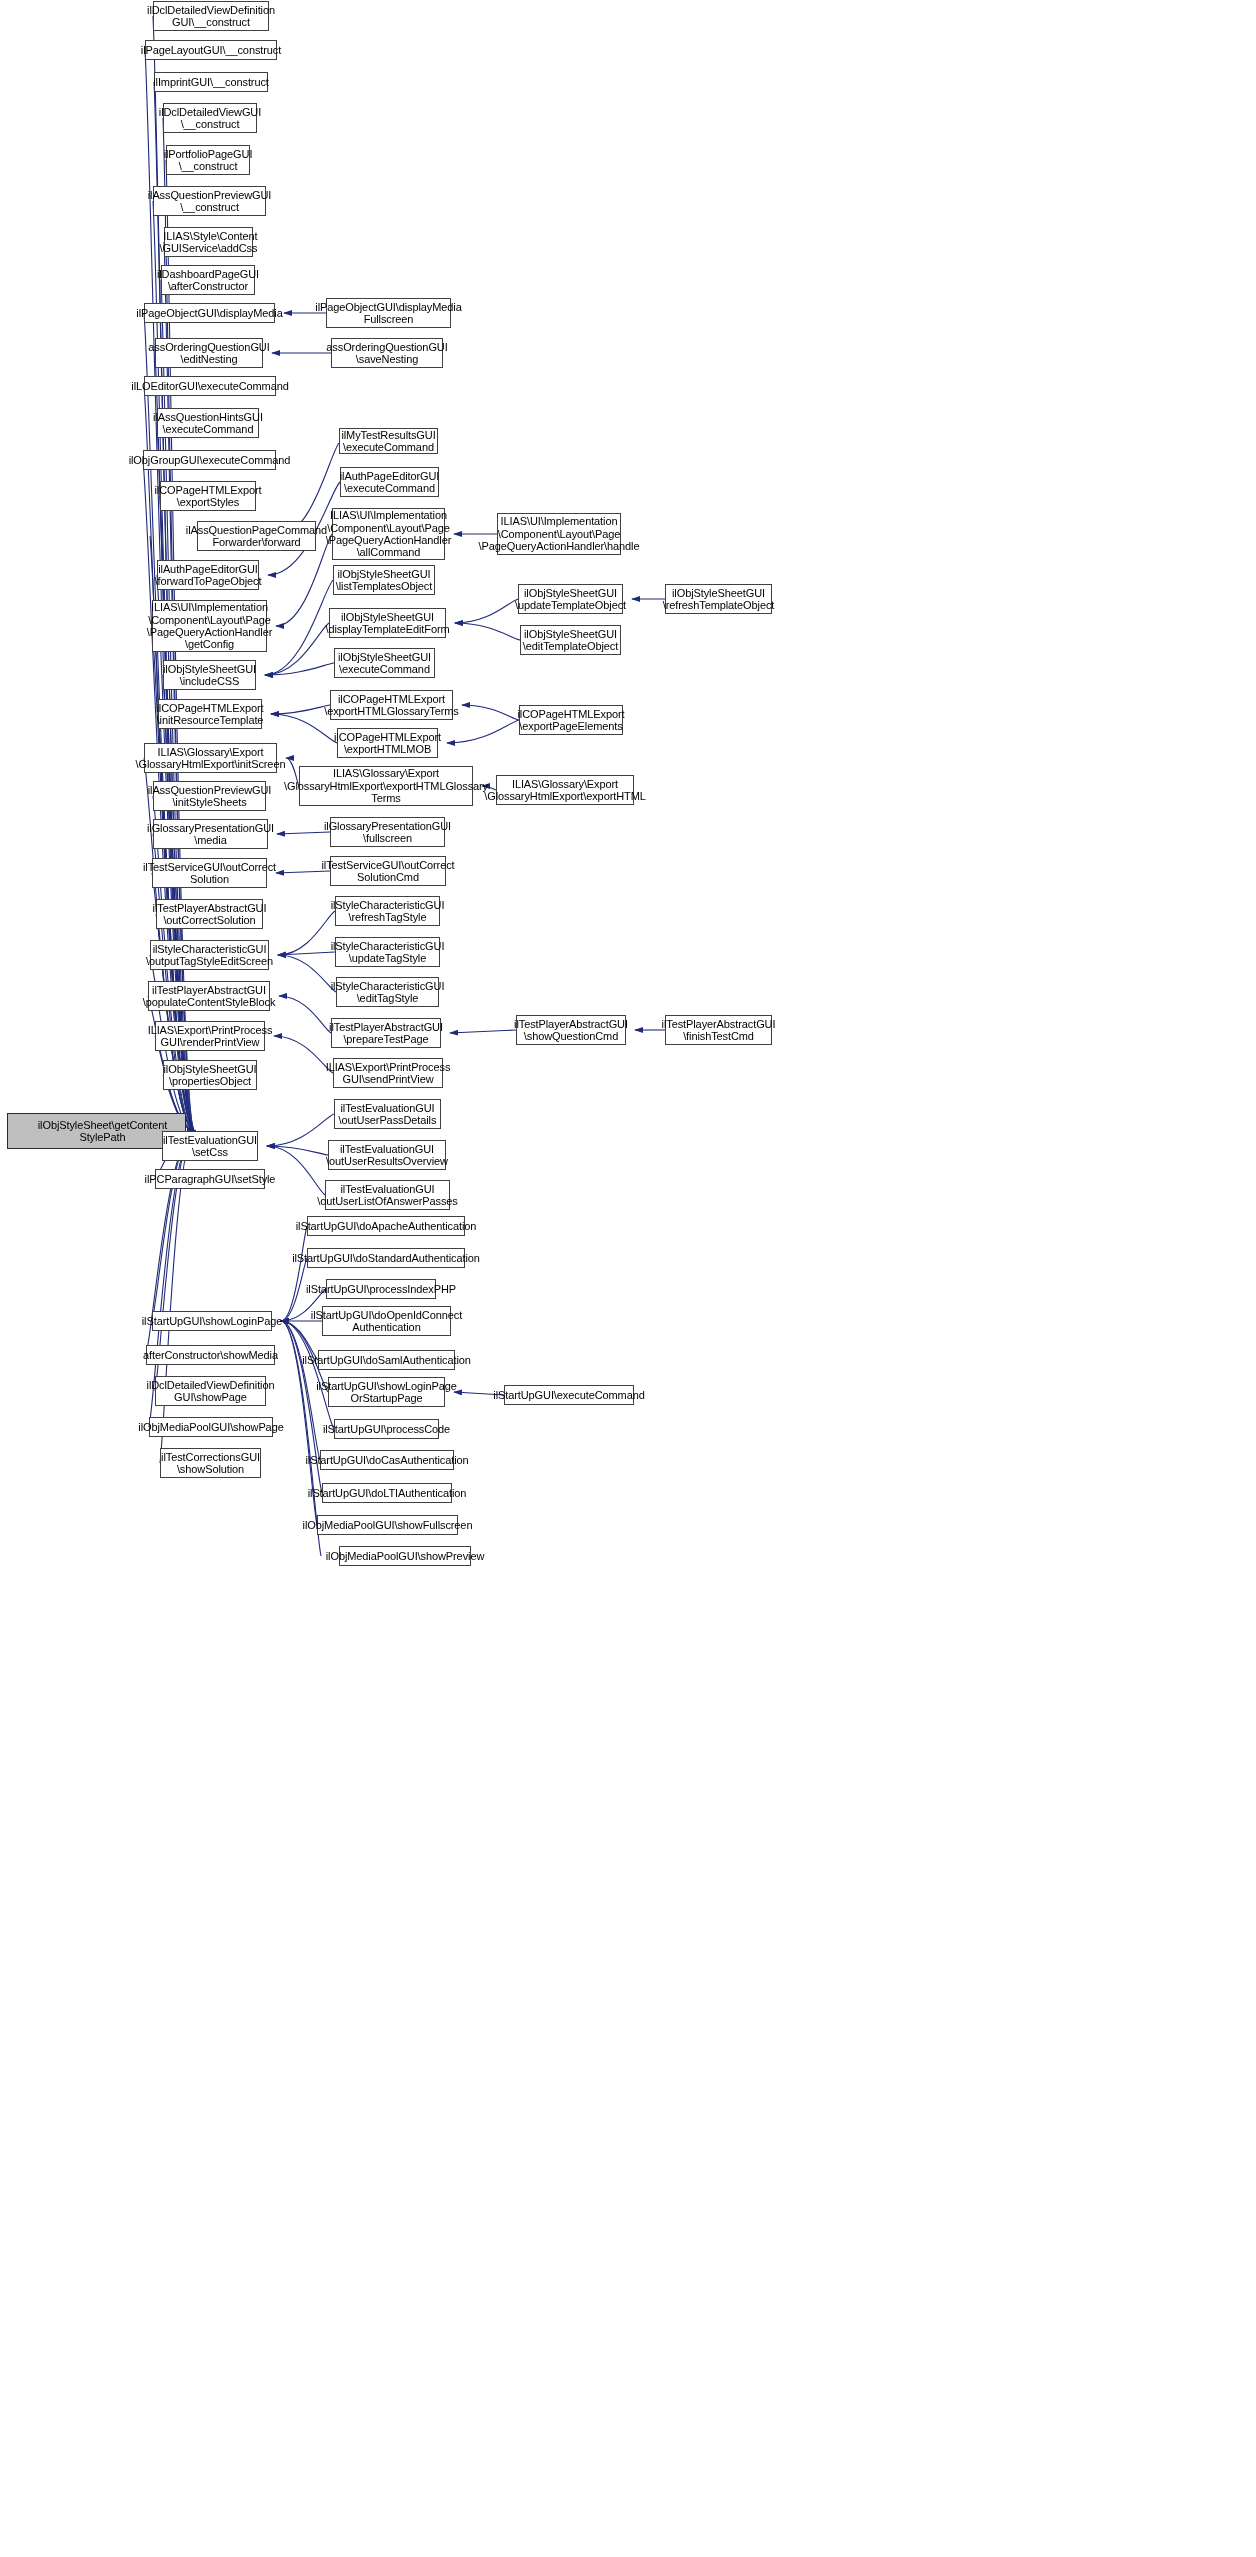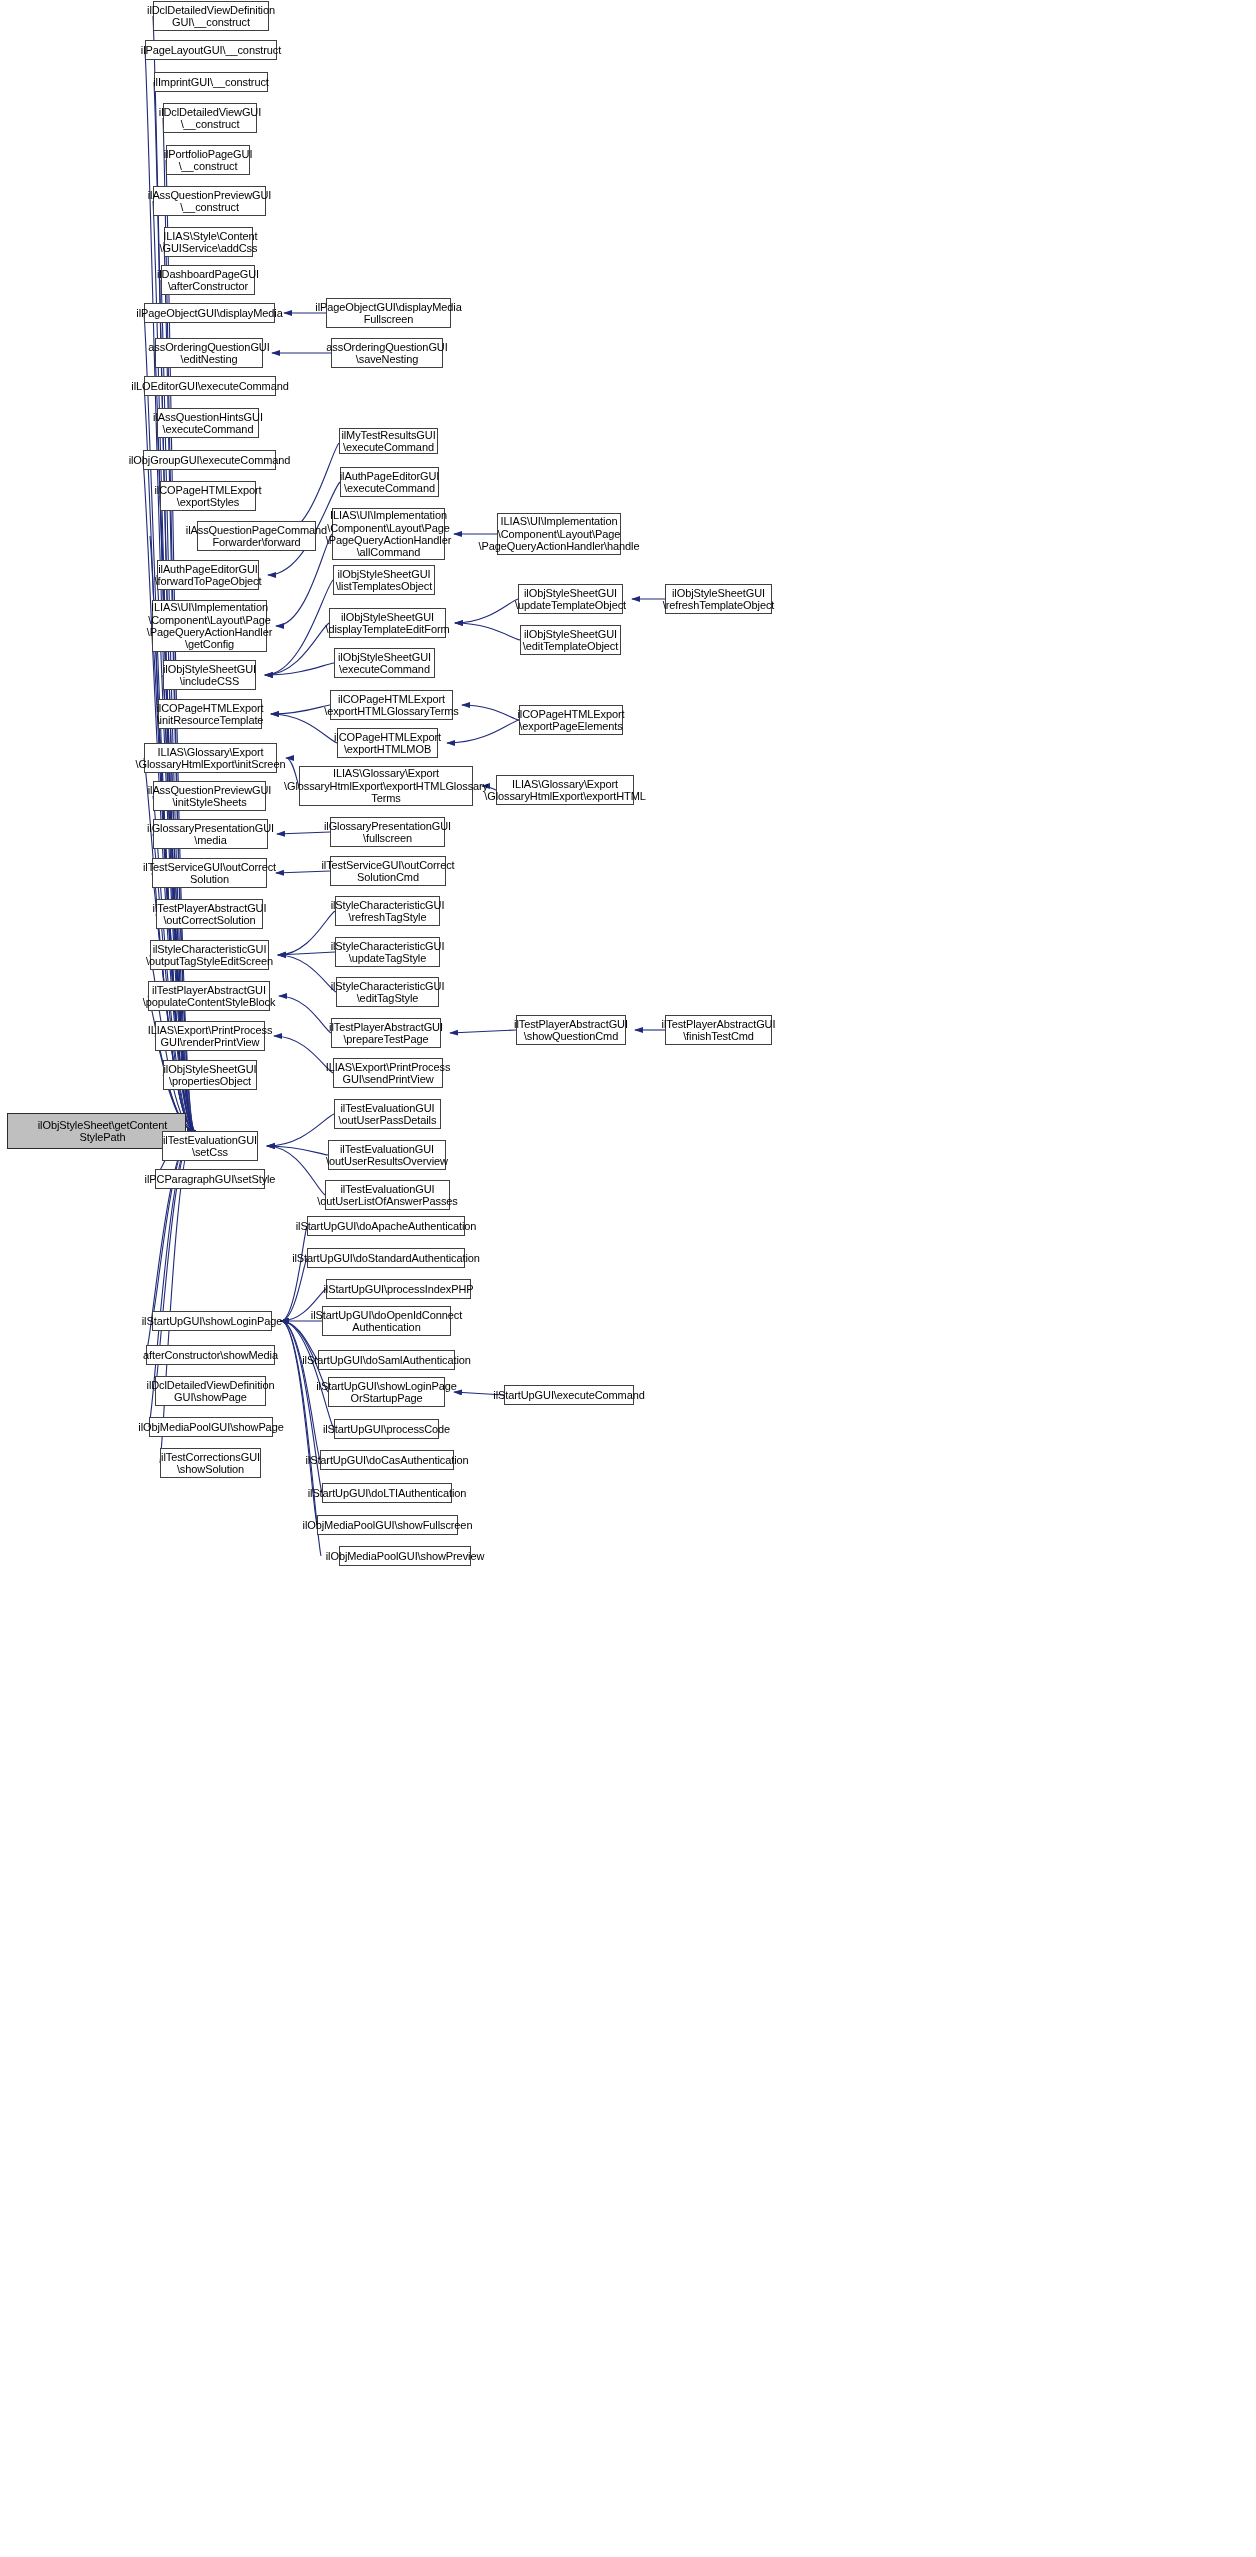--- a/index.html
+++ b/index.html
@@ -246,21 +246,21 @@
 \outUserPassDetails</span></div>
     <div class="node" style="left: 162px; top: 1131px; width: 96px; height: 30px;"><span>ilTestEvaluationGUI
 \setCss</span></div>
     <div class="node" style="left: 328px; top: 1140px; width: 118px; height: 30px;"><span>ilTestEvaluationGUI
 \outUserResultsOverview</span></div>
     <div class="node" style="left: 155px; top: 1169px; width: 110px; height: 20px;"><span>ilPCParagraphGUI\setStyle</span></div>
     <div class="node" style="left: 325px; top: 1180px; width: 125px; height: 30px;"><span>ilTestEvaluationGUI
 \outUserListOfAnswerPasses</span></div>
     <div class="node" style="left: 307px; top: 1216px; width: 158px; height: 20px;"><span>ilStartUpGUI\doApacheAuthentication</span></div>
     <div class="node" style="left: 307px; top: 1248px; width: 158px; height: 20px;"><span>ilStartUpGUI\doStandardAuthentication</span></div>
-    <div class="node" style="left: 326px; top: 1279px; width: 145px; height: 20px;"><span>ilStartUpGUI\processIndexPHP</span></div>
+    <div class="node" style="left: 326px; top: 1279px; width: 110px; height: 20px;"><span>ilStartUpGUI\processIndexPHP</span></div>
     <div class="node" style="left: 322px; top: 1306px; width: 129px; height: 30px;"><span>ilStartUpGUI\doOpenIdConnect
 Authentication</span></div>
     <div class="node" style="left: 152px; top: 1311px; width: 120px; height: 20px;"><span>ilStartUpGUI\showLoginPage</span></div>
     <div class="node" style="left: 318px; top: 1350px; width: 137px; height: 20px;"><span>ilStartUpGUI\doSamlAuthentication</span></div>
     <div class="node" style="left: 146px; top: 1345px; width: 129px; height: 20px;"><span>afterConstructor\showMedia</span></div>
     <div class="node" style="left: 328px; top: 1377px; width: 117px; height: 30px;"><span>ilStartUpGUI\showLoginPage
 OrStartupPage</span></div>
     <div class="node" style="left: 504px; top: 1385px; width: 130px; height: 20px;"><span>ilStartUpGUI\executeCommand</span></div>
     <div class="node" style="left: 155px; top: 1376px; width: 111px; height: 30px;"><span>ilDclDetailedViewDefinition
 GUI\showPage</span></div>

